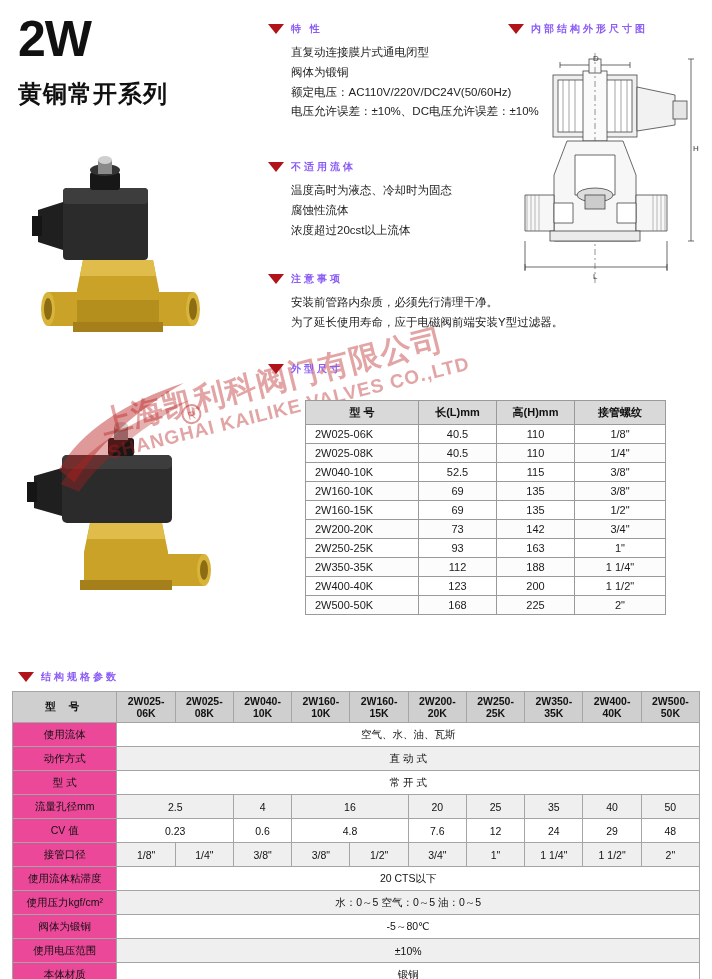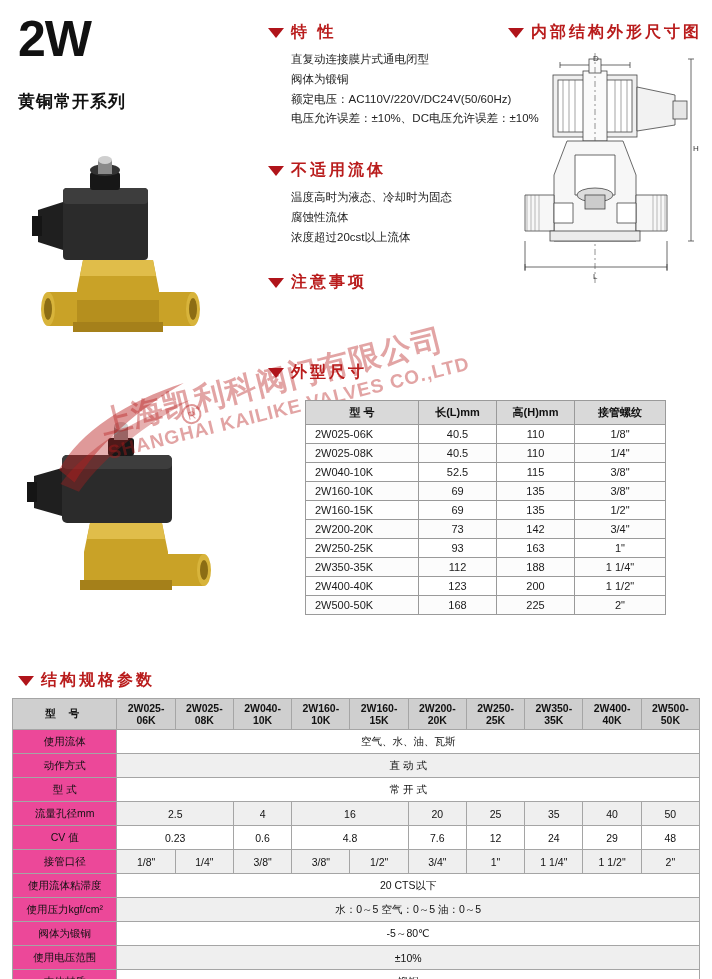--- a/index.html
+++ b/index.html
@@ -10,21 +10,21 @@
     color:#1a1a1a;
     position:relative;
     overflow:hidden;
   }
   .page{position:relative;width:712px;height:979px;}
 
   
   .left-col{position:absolute;left:0;top:0;width:262px;height:660px;}
   .title-block{padding:14px 0 0 18px;}
   .big-title{font-size:50px;font-weight:bold;letter-spacing:-1px;line-height:1;color:#111;}
-  .sub-title{font-size:17px;font-weight:bold;margin-top:26px;color:#111;letter-spacing:1px;}
+  .sub-title{font-size:24px;font-weight:bold;margin-top:14px;color:#111;letter-spacing:1px;}
 
   
   .valve{position:absolute;}
   .valve1{left:28px;top:150px;}
   .valve2{left:22px;top:420px;}
 
   
   .watermark{
     position:absolute;left:120px;top:345px;width:480px;height:250px;
     transform:rotate(-14deg);
@@ -33,21 +33,21 @@
   .wm-text{
     font-size:31px;font-weight:bold;color:rgba(183,28,28,0.40);
     white-space:nowrap;line-height:1.18;letter-spacing:1px;
   }
   .wm-text2{font-size:19px;font-weight:bold;color:rgba(183,28,28,0.40);white-space:nowrap;letter-spacing:1px;}
 
   
   .sec{position:absolute;}
   .sec-head{display:flex;align-items:center;gap:7px;}
   .tri{width:0;height:0;border-left:8px solid transparent;border-right:8px solid transparent;border-top:10px solid #b0141a;}
-  .sec-title{font-size:16px;font-weight:bold;letter-spacing:3px;color:#b91c1c;}
+  .sec-title{font-size:10px;font-weight:bold;letter-spacing:3px;color:#8b5cf6;}
   .sec-body{margin:7px 0 0 23px;font-size:11.5px;line-height:1.72;color:#222;}
   .sec-body div{white-space:nowrap;}
 
   
   .dim-table{position:absolute;left:305px;top:400px;border-collapse:collapse;font-size:11px;}
   .dim-table th{
     background:#d9d9d9;border:1px solid #9a9a9a;font-weight:bold;
     padding:4px 6px;text-align:center;color:#111;font-size:11px;
   }
   .dim-table td{border:1px solid #9a9a9a;padding:3px 6px;text-align:center;background:rgba(255,255,255,0.25);}
@@ -158,20 +158,24 @@
       <div>腐蚀性流体</div>
       <div>浓度超过20cst以上流体</div>
     </div>
   </div>
 
   <div class="sec" style="left:268px;top:272px;">
     <div class="sec-head">
       <span class="tri"></span>
       <span class="sec-title">注意事项</span>
     </div>
+    <div class="sec-body">
+      <div>安装前管路内杂质，必须先行清理干净。</div>
+      <div>为了延长使用寿命，应于电磁阀前端安装Y型过滤器。</div>
+    </div>
   </div>
 
   <div class="sec" style="left:268px;top:362px;">
     <div class="sec-head">
       <span class="tri"></span>
       <span class="sec-title">外型尺寸</span>
     </div>
   </div>
 
   <table class="dim-table">

